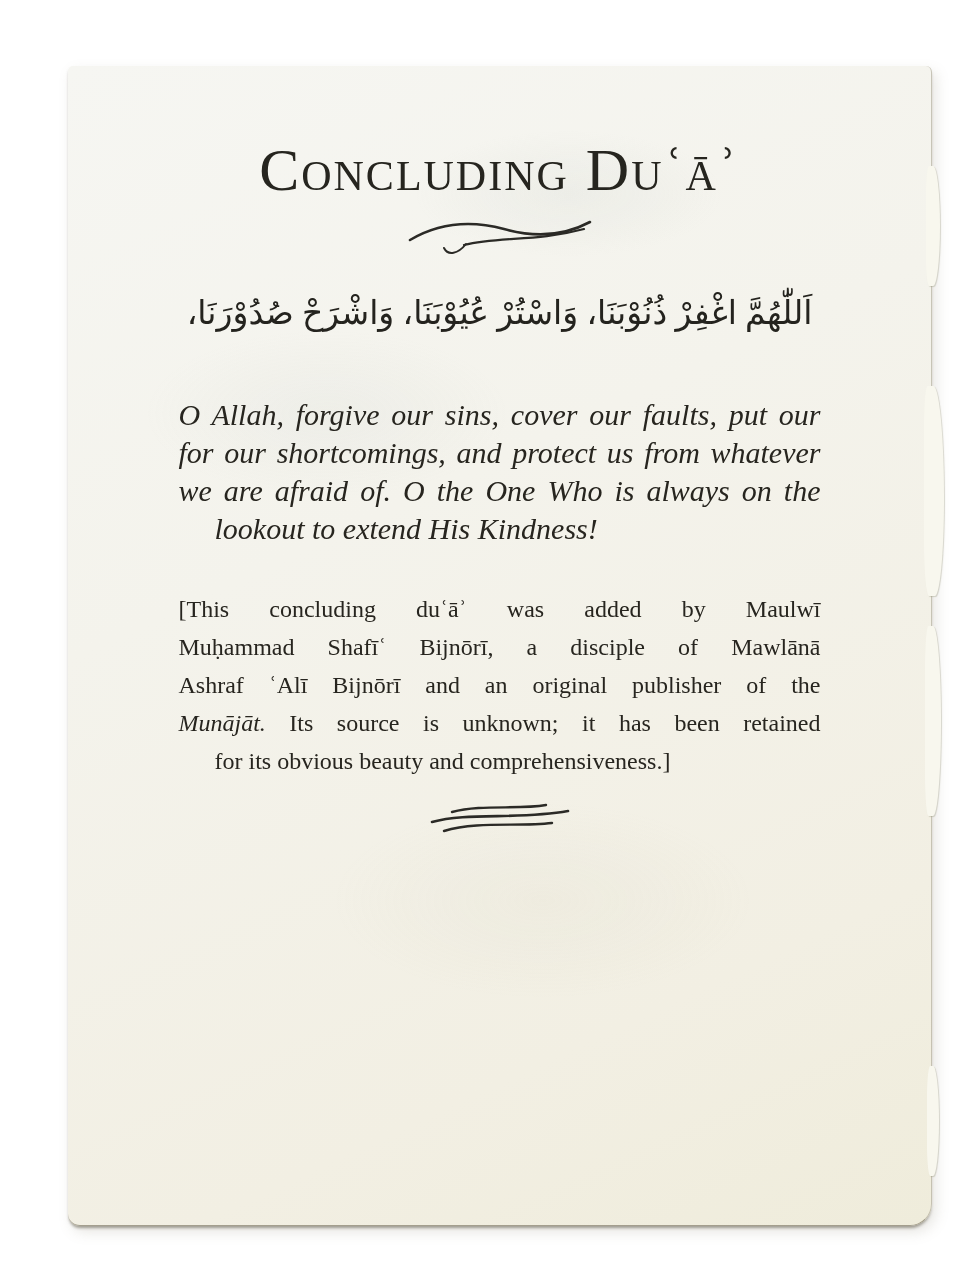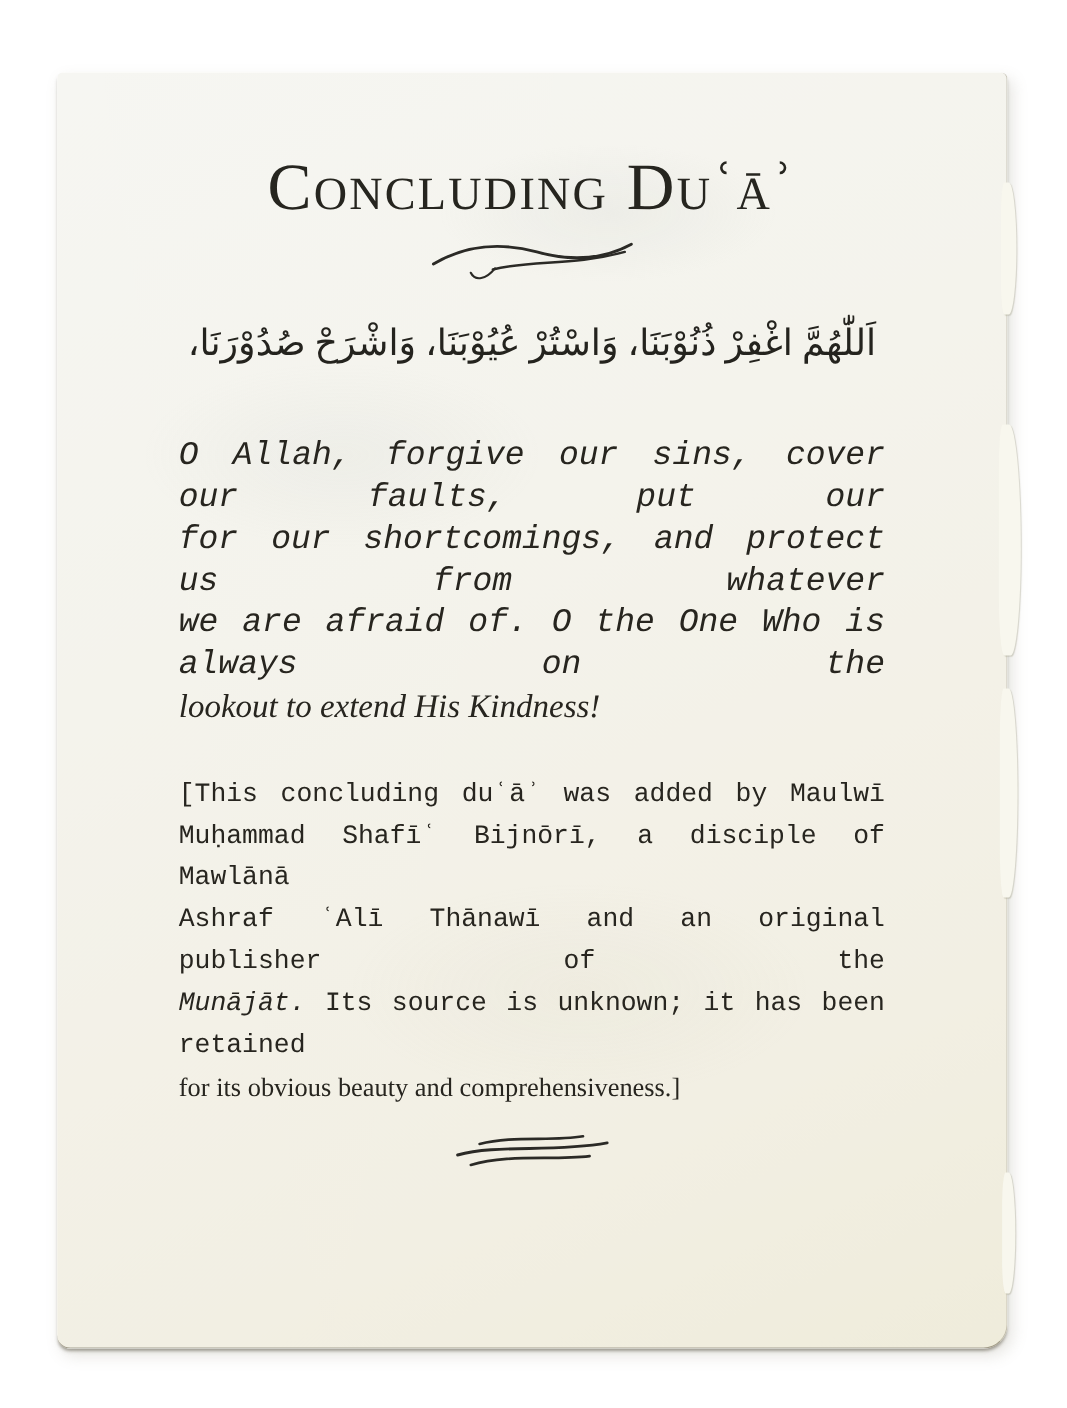--- a/index.html
+++ b/index.html
@@ -1,21 +1,21 @@
 <!DOCTYPE html>
 <html><head>
 <meta charset="utf-8">
 <style>
   * { margin:0; padding:0; box-sizing:border-box; }
   html,body { width:970px; height:1280px; background:#ffffff; overflow:hidden;
               font-family:"Liberation Serif","DejaVu Serif",serif; }
   .scene { position:relative; width:970px; height:1280px; }
 
   .page {
-    position:absolute; left:52px; top:66px; width:864px; height:1160px;
+    position:absolute; left:68px; top:66px; width:864px; height:1160px;
     background:linear-gradient(155deg,#f6f6f2 0%,#f4f3ec 38%,#f2efe3 78%,#efecdb 100%);
     border-radius:5px 6px 22px 12px;
     border-right:1px solid rgba(160,155,135,.55);
     border-bottom:1px solid rgba(120,112,90,.65);
     box-shadow:0 3px 3px -1px rgba(95,90,72,.55), 4px 6px 14px rgba(120,115,95,.18);
   }
   .page::after { 
     content:""; position:absolute; inset:0; border-radius:inherit; pointer-events:none;
     background:
       radial-gradient(220px 90px at 58% 11%, rgba(190,198,192,.14), transparent 70%),
@@ -42,22 +42,22 @@
   .ar-line {
     height:88px; display:flex; align-items:center; justify-content:center;
     font-family:Liberation Serif, serif;
     font-size:33px; color:#24231e; letter-spacing:0;
   }
 
   .translation { margin:40px auto 0 auto; width:642px;
     font-style:italic; font-size:30px; line-height:38px; color:#27251f; }
   .note { margin:42px auto 0 auto; width:642px;
     font-size:24px; line-height:38px; color:#27251f; }
-  .just { text-align:justify; text-align-last:justify;font-family:Liberation Mono, monospace; }
-  .lastline { text-align:center; text-align-last:left; }
+  .just { text-align:justify; text-align-last:justify; }
+  .lastline { text-align:center; text-align-last:left;margin-left:36px; }
   .it { font-style:italic; }
 
   .bottom-divider-wrap { margin-top:22px; text-align:center; }
 </style>
 </head>
 <body>
 
 <div class="scene">
   <div class="page">
     <div class="torn t1"></div>
@@ -81,21 +81,21 @@
       <div class="translation">
         <div class="just">O Allah, forgive our sins, cover our faults, put our</div>
         <div class="just">for our shortcomings, and protect us from whatever</div>
         <div class="just">we are afraid of. O the One Who is always on the</div>
         <div class="lastline">lookout to extend His Kindness!</div>
       </div>
 
       <div class="note">
         <div class="just">[This concluding duʿāʾ was added by Maulwī</div>
         <div class="just">Muḥammad Shafīʿ Bijnōrī, a disciple of Mawlānā</div>
-        <div class="just">Ashraf ʿAlī Thānawī and an original publisher of the</div>
+        <div class="just">Ashraf ʿAlī Bijnōrī and an original publisher of the</div>
         <div class="just"><span class="it">Munājāt.</span><span> Its source is unknown; it has been retained</span></div>
         <div class="lastline">for its obvious beauty and comprehensiveness.]</div>
       </div>
 
       <div class="bottom-divider-wrap">
         <svg class="divider" width="156" height="38" viewBox="0 0 156 38">
           <path d="M30,10 C60,2 96,8 124,3" stroke-width="2.4"></path>
           <path d="M10,20 C46,10 96,18 146,9" stroke-width="2.6"></path>
           <path d="M22,29 C56,19 96,25 130,21" stroke-width="2.4"></path>
         </svg>

